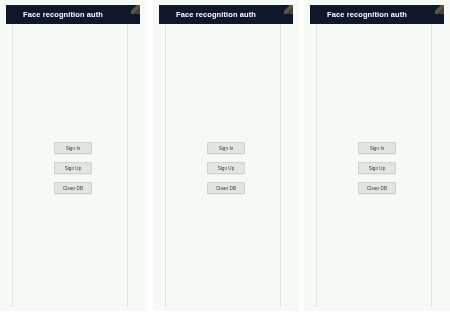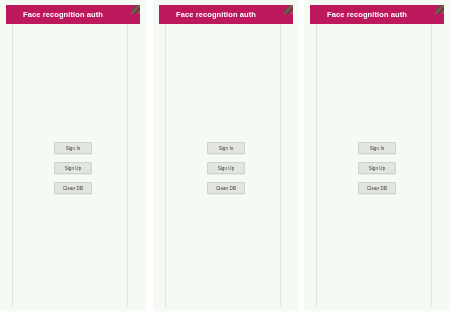--- a/index.html
+++ b/index.html
@@ -38,21 +38,21 @@
   .phone-screen.s2 { margin-left: 7px; }
   .phone-screen.s3 { margin-left: 5px; margin-right: 0px; }
 
   
   .app-bar {
     position: absolute;
     left: 6px;
     top: 5px;
     width: 134px;
     height: 35px;
-    background: #be185d;
+    background: #0f172a;
     box-sizing: border-box;
     padding-left: 9px;
   }
 
   .app-bar-title {
     position: absolute;
     left: 17px;
     top: 0;
     height: 19px;
     line-height: 19px;

